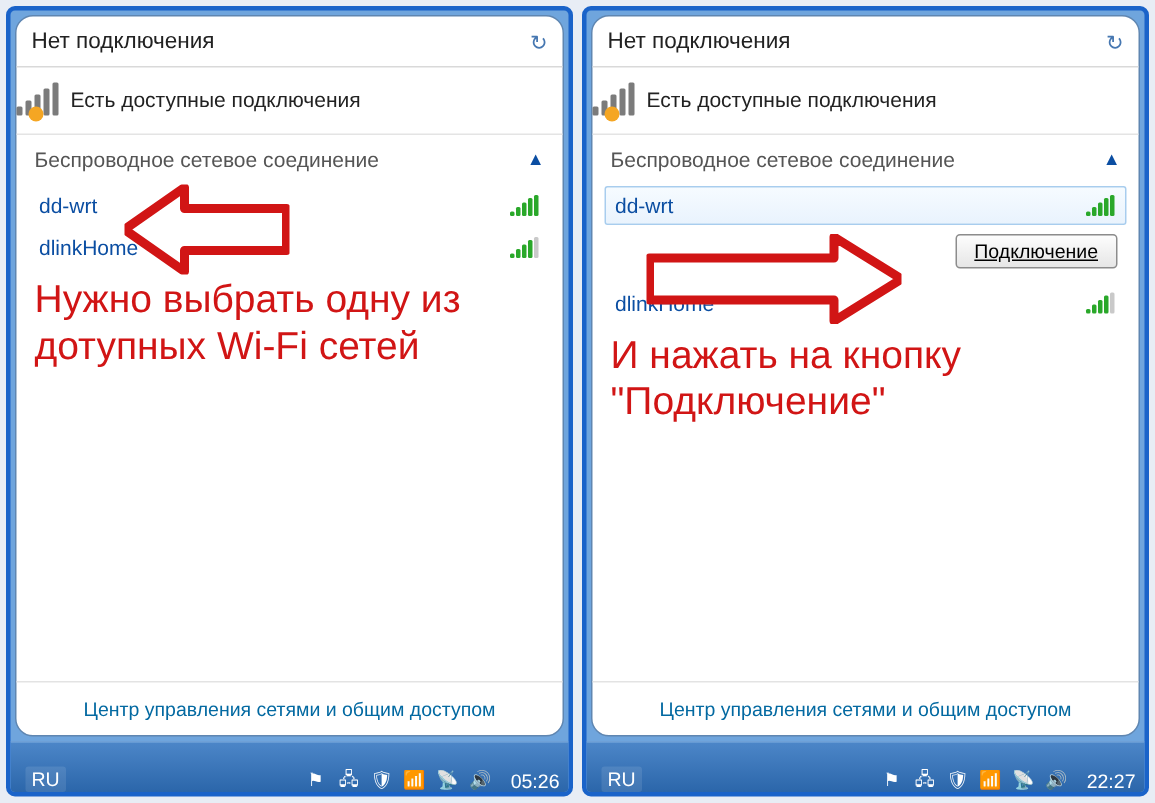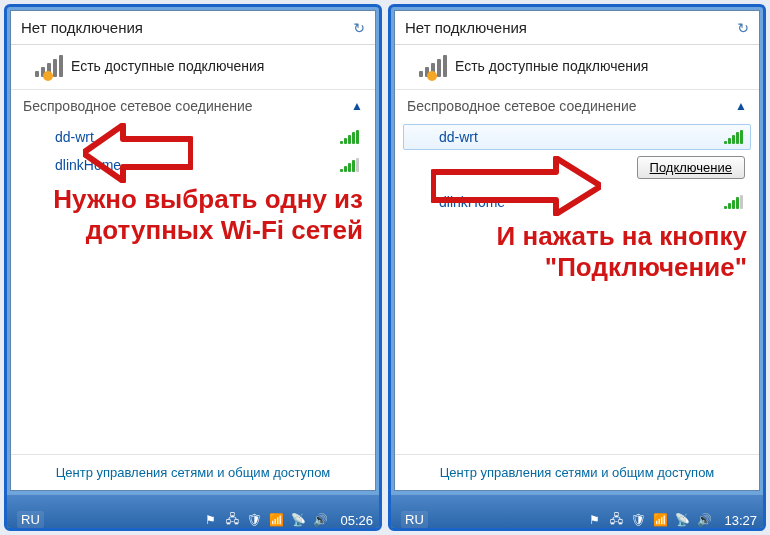--- a/index.html
+++ b/index.html
@@ -19,21 +19,21 @@
     background: #6fa5dd;
     display: flex;
     flex-direction: column;
     overflow: hidden;
   }
   .popup {
     flex: 1;
     margin: 3px;
     background: #fff;
     border: 1px solid #5f86b1;
-    border-radius: 0;
+    border-radius: 12px;
     display: flex;
     flex-direction: column;
     position: relative;
   }
   .popup-header {
     display: flex;
     align-items: center;
     padding: 8px 10px;
     border-bottom: 1px solid #d9d9d9;
   }
@@ -43,21 +43,21 @@
     color: #222;
   }
   .refresh-icon {
     font-size: 14px;
     color: #4677b1;
     cursor: pointer;
   }
   .status-row {
     display: flex;
     align-items: center;
-    padding: 10px 12px 12px 24px;
+    padding: 10px 12px 12px 0;
     gap: 8px;
   }
   .signal-big {
     width: 28px; height: 22px; position: relative;
   }
   .signal-big .bar {
     position: absolute; bottom: 0; width: 4px; background: #7b7b7b;
     border-radius: 1px;
   }
   .signal-big .b1 { left: 0; height: 6px; }
@@ -82,21 +82,21 @@
   .net-list { padding: 0 6px; }
   .net-item {
     display: flex; align-items: center;
     padding: 4px 6px; margin: 2px 2px;
     border: 1px solid transparent;
     border-radius: 2px;
     font-size: 14px;
     color: #0b4ea2;
     position: relative;
   }
-  .net-item .name { flex: 1; margin-left: 29px; }
+  .net-item .name { flex: 1; }
   .net-item.selected {
     background: linear-gradient(#f6fbff, #e9f3fd);
     border-color: #a8cdee;
   }
   .sig-small {
     width: 20px; height: 14px; position: relative;
   }
   .sig-small .bar {
     position: absolute; bottom: 0; width: 3px; border-radius: 1px;
   }
@@ -119,22 +119,21 @@
     border-radius: 3px;
     text-decoration: underline;
     cursor: pointer;
     color: #000;
   }
   .annotation {
     color: #d11515;
     font-size: 26px;
     line-height: 1.2;
     padding: 4px 12px 8px 12px;
-    font-weight: 700;
-    text-align: right;
+    font-weight: 400;
   }
   .footer-link {
     margin-top: auto;
     border-top: 1px solid #e3e3e3;
     text-align: center;
     padding: 10px 6px;
     font-size: 13px;
     color: #0369a1;
     cursor: pointer;
   }
@@ -306,16 +305,16 @@
   </div>
   <div class="taskbar">
     <span class="lang">RU</span>
     <span class="tray">
       <span class="tray-ico">⚑</span>
       <span class="tray-ico">🖧</span>
       <span class="tray-ico">🛡</span>
       <span class="tray-ico">📶</span>
       <span class="tray-ico">📡</span>
       <span class="tray-ico">🔊</span>
-      <span class="clock">13:27</span>
+      <span class="clock">22:27</span>
     </span>
   </div>
 </div>
 
 </body></html>

